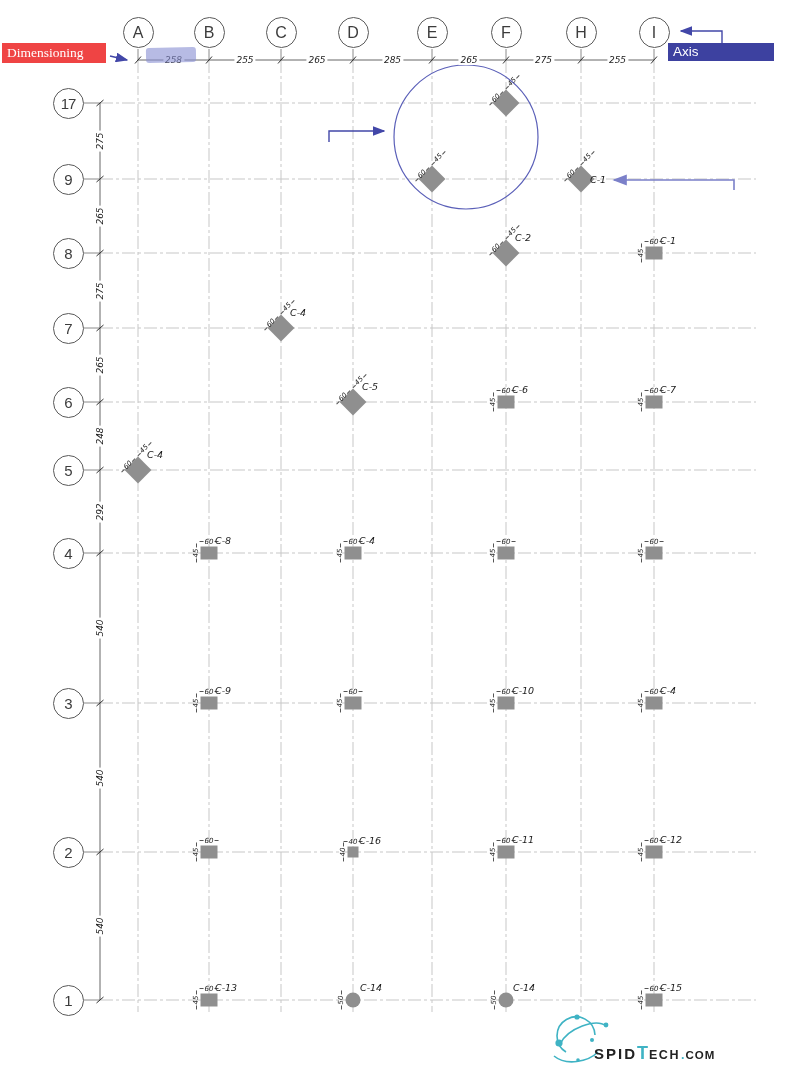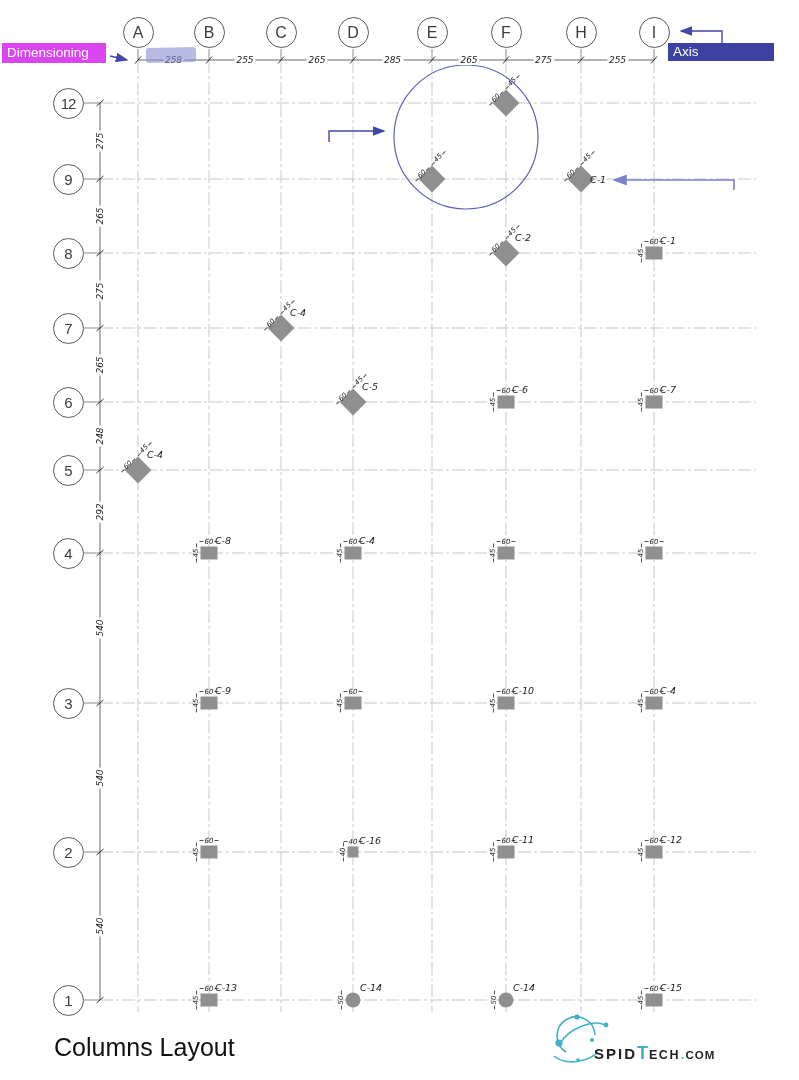--- a/index.html
+++ b/index.html
@@ -113,24 +113,23 @@
       <line x1="96.5" y1="706" x2="103.5" y2="700" stroke="#333" stroke-width="1"></line>
       <line x1="96.5" y1="855" x2="103.5" y2="849" stroke="#333" stroke-width="1"></line>
       <line x1="96.5" y1="1003" x2="103.5" y2="997" stroke="#333" stroke-width="1"></line>
       <circle cx="466" cy="137" r="72" fill="none" stroke="#5a5fb8" stroke-width="1.2"></circle>
       <path d="M110,56 L127,60" fill="none" stroke="#4247a8" stroke-width="1.4" marker-end="url(#ah)"></path>
       <path d="M722,44 L722,31 L681,31" fill="none" stroke="#4247a8" stroke-width="1.4" marker-end="url(#ah)"></path>
       <path d="M329,142 L329,131 L384,131" fill="none" stroke="#4247a8" stroke-width="1.4" marker-end="url(#ah)"></path>
       <path d="M734,190 L734,180 L614,180" fill="none" stroke="#7b80c9" stroke-width="1.6" marker-end="url(#ahl)"></path>
     </svg>
 
-  <div class="ann" id="box-dimensioning" style="background: #d946ef;">Dimensioning</div>
+  <div class="ann" id="box-dimensioning" style="background: #ef4444; font-family: Liberation Serif, serif;">Dimensioning</div>
   <div class="ann" id="box-axis" style="background: rgb(61, 65, 160);">Axis</div>
 
-  <div id="title">Columns Layout</div>
 
   <div id="logo">
     <svg width="70" height="60" viewBox="0 0 70 60">
       <g fill="none" stroke="#3fb3c4" stroke-width="1.6">
         <path d="M18,42 A19,19 0 1 1 47,25"></path>
         <path d="M12,34 C20,18 48,8 58,16"></path>
         <path d="M6,46 C18,56 40,52 50,42"></path>
       </g>
       <g fill="#3fb3c4">
         <circle cx="11" cy="33" r="3.6"></circle>
@@ -149,21 +148,21 @@
     </span>
   </div>
 <div class="bub" style="left: 122.5px; top: 17px;">A</div>
     <div class="bub" style="left: 193.5px; top: 17px;">B</div>
     <div class="bub" style="left: 265.5px; top: 17px;">C</div>
     <div class="bub" style="left: 337.5px; top: 17px;">D</div>
     <div class="bub" style="left: 416.5px; top: 17px;">E</div>
     <div class="bub" style="left: 490.5px; top: 17px;">F</div>
     <div class="bub" style="left: 565.5px; top: 17px;">H</div>
     <div class="bub" style="left: 638.5px; top: 17px;">I</div>
-    <div class="bub num" style="left: 52.5px; top: 87.5px;">12</div>
+    <div class="bub num" style="left: 52.5px; top: 87.5px;">17</div>
     <div class="bub num" style="left: 52.5px; top: 163.5px;">9</div>
     <div class="bub num" style="left: 52.5px; top: 237.5px;">8</div>
     <div class="bub num" style="left: 52.5px; top: 312.5px;">7</div>
     <div class="bub num" style="left: 52.5px; top: 386.5px;">6</div>
     <div class="bub num" style="left: 52.5px; top: 454.5px;">5</div>
     <div class="bub num" style="left: 52.5px; top: 537.5px;">4</div>
     <div class="bub num" style="left: 52.5px; top: 687.5px;">3</div>
     <div class="bub num" style="left: 52.5px; top: 836.5px;">2</div>
     <div class="bub num" style="left: 52.5px; top: 984.5px;">1</div>
     <div class="hl" style="left: 170.5px; top: 55px; background: rgb(138, 146, 212);"></div>

